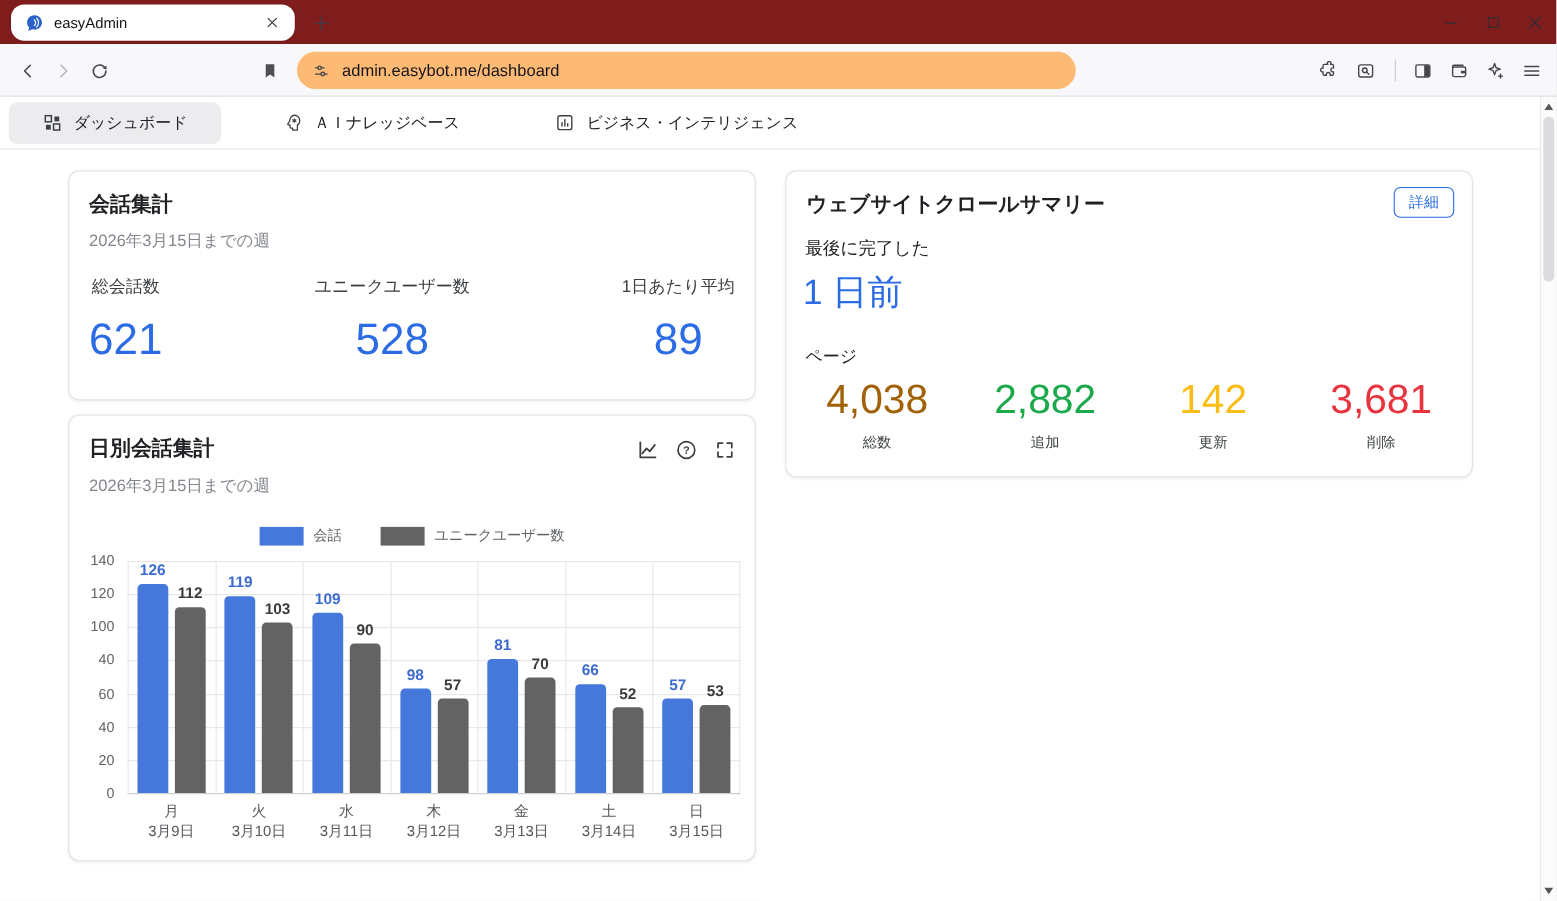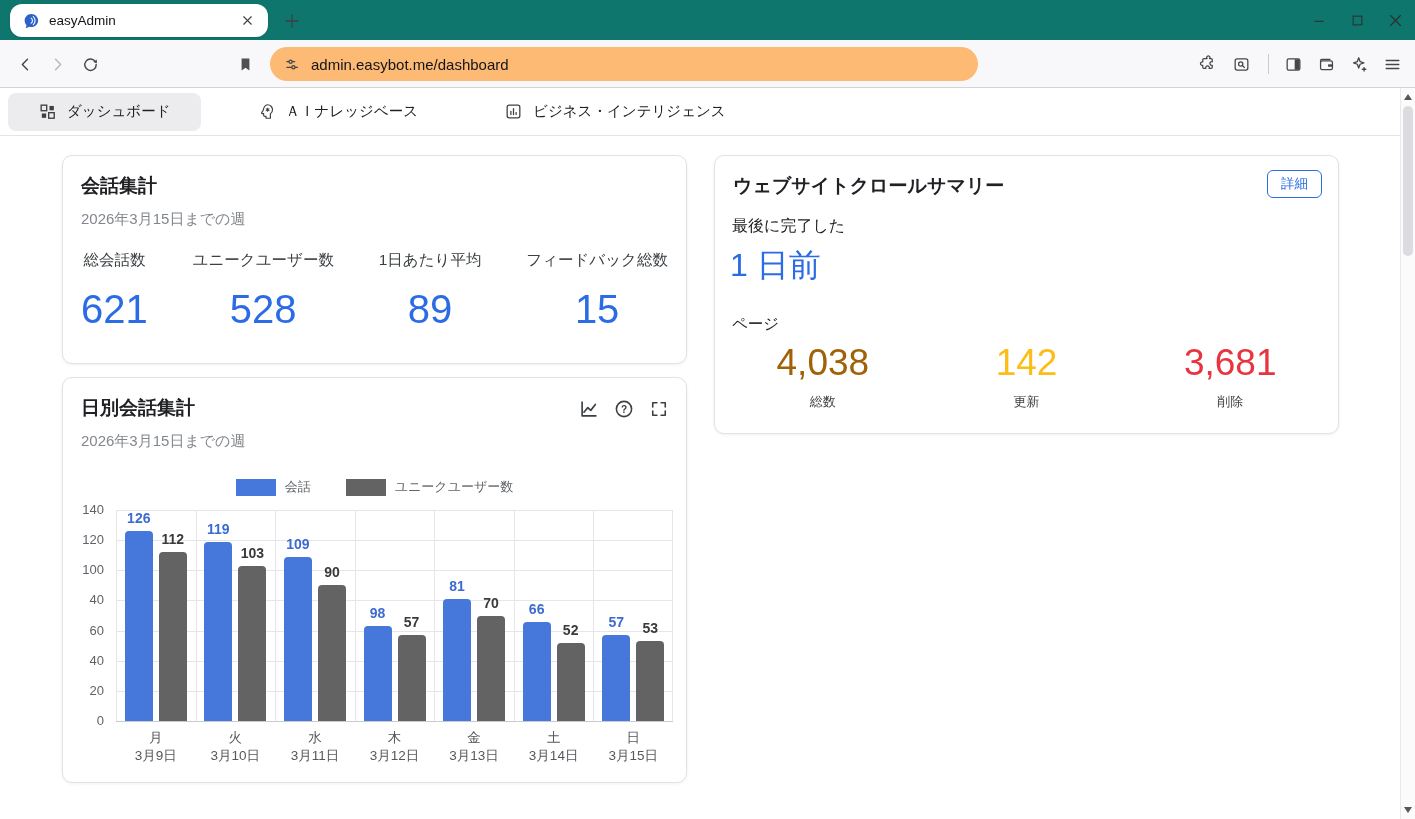--- a/index.html
+++ b/index.html
@@ -1,20 +1,20 @@
 <!DOCTYPE html>
 <html><head>
 <meta charset="utf-8">
 <style>
   * { margin:0; padding:0; box-sizing:border-box; }
   html,body { width:1415px; height:819px; overflow:hidden; }
   body { font-family:"Liberation Sans","DejaVu Sans",sans-serif; background:#e2e2e6; position:relative; }
 
   
-  .tabstrip { position:absolute; top:0; left:0; width:1415px; height:40px; background:#0f766e;padding-left:28px; }
+  .tabstrip { position:absolute; top:0; left:0; width:1415px; height:40px; background:#7f1d1d;padding-left:28px; }
   .tab { position:absolute; left:10px; top:4px; width:258px; height:33px; background:#ffffff;
          border-radius:12px; display:flex; align-items:center; padding:0 10px 0 12px;
          box-shadow:0 1px 3px rgba(0,0,0,.12); }
   .tab .favicon { width:18px; height:18px; margin-right:9px; flex:0 0 auto; }
   .tab-title { font-size:13.5px; color:#15141a; flex:1; }
   .tab-close { width:22px; height:22px; display:flex; align-items:center; justify-content:center;
                border-radius:4px; color:#3f3f44; cursor:default; }
   .newtab { position:absolute; left:280px; top:9px; width:24px; height:24px; display:flex;
             align-items:center; justify-content:center; color:#3f3f44; }
   .win-controls { position:absolute; right:8px; top:8px; display:flex; gap:14px; align-items:center; color:#2f2f33; }
@@ -269,24 +269,20 @@
           <div class="stat-label">総会話数</div>
           <div class="stat-value" style="color: rgb(43, 108, 229);">621</div>
         </div>
         <div class="stat-col">
           <div class="stat-label">ユニークユーザー数</div>
           <div class="stat-value" style="color: rgb(43, 108, 229);">528</div>
         </div>
         <div class="stat-col">
           <div class="stat-label">1日あたり平均</div>
           <div class="stat-value" style="color: rgb(43, 108, 229);">89</div>
-        </div>
-        <div class="stat-col">
-          <div class="stat-label">フィードバック総数</div>
-          <div class="stat-value" style="color: rgb(43, 108, 229);">15</div>
         </div>
       </div>
     </div>
 
     <div class="card" id="card-chart">
       <div class="card-title">日別会話集計</div>
       <div class="chart-icons">
         <span>
           <svg viewBox="0 0 24 24" width="22" height="22" fill="none" stroke="currentColor" stroke-width="1.8" stroke-linecap="round" stroke-linejoin="round">
             <path d="M4.5 4.5v15h15"></path>
@@ -411,20 +407,24 @@
       <button class="details-btn">詳細</button>
       <div class="last-label">最後に完了した</div>
       <div class="last-value" style="color: rgb(43, 108, 229);">1 日前</div>
       <div class="pages-label">ページ</div>
       <div class="crawl-stats">
         <div class="crawl-col">
           <div class="crawl-value" style="color: #a16207;">4,038</div>
           <div class="crawl-label">総数</div>
         </div>
         <div class="crawl-col">
+          <div class="crawl-value" style="color: rgb(27, 169, 76);">2,882</div>
+          <div class="crawl-label">追加</div>
+        </div>
+        <div class="crawl-col">
           <div class="crawl-value" style="color: rgb(251, 189, 22);">142</div>
           <div class="crawl-label">更新</div>
         </div>
         <div class="crawl-col">
           <div class="crawl-value" style="color: rgb(232, 52, 63);">3,681</div>
           <div class="crawl-label">削除</div>
         </div>
       </div>
     </div>
 

